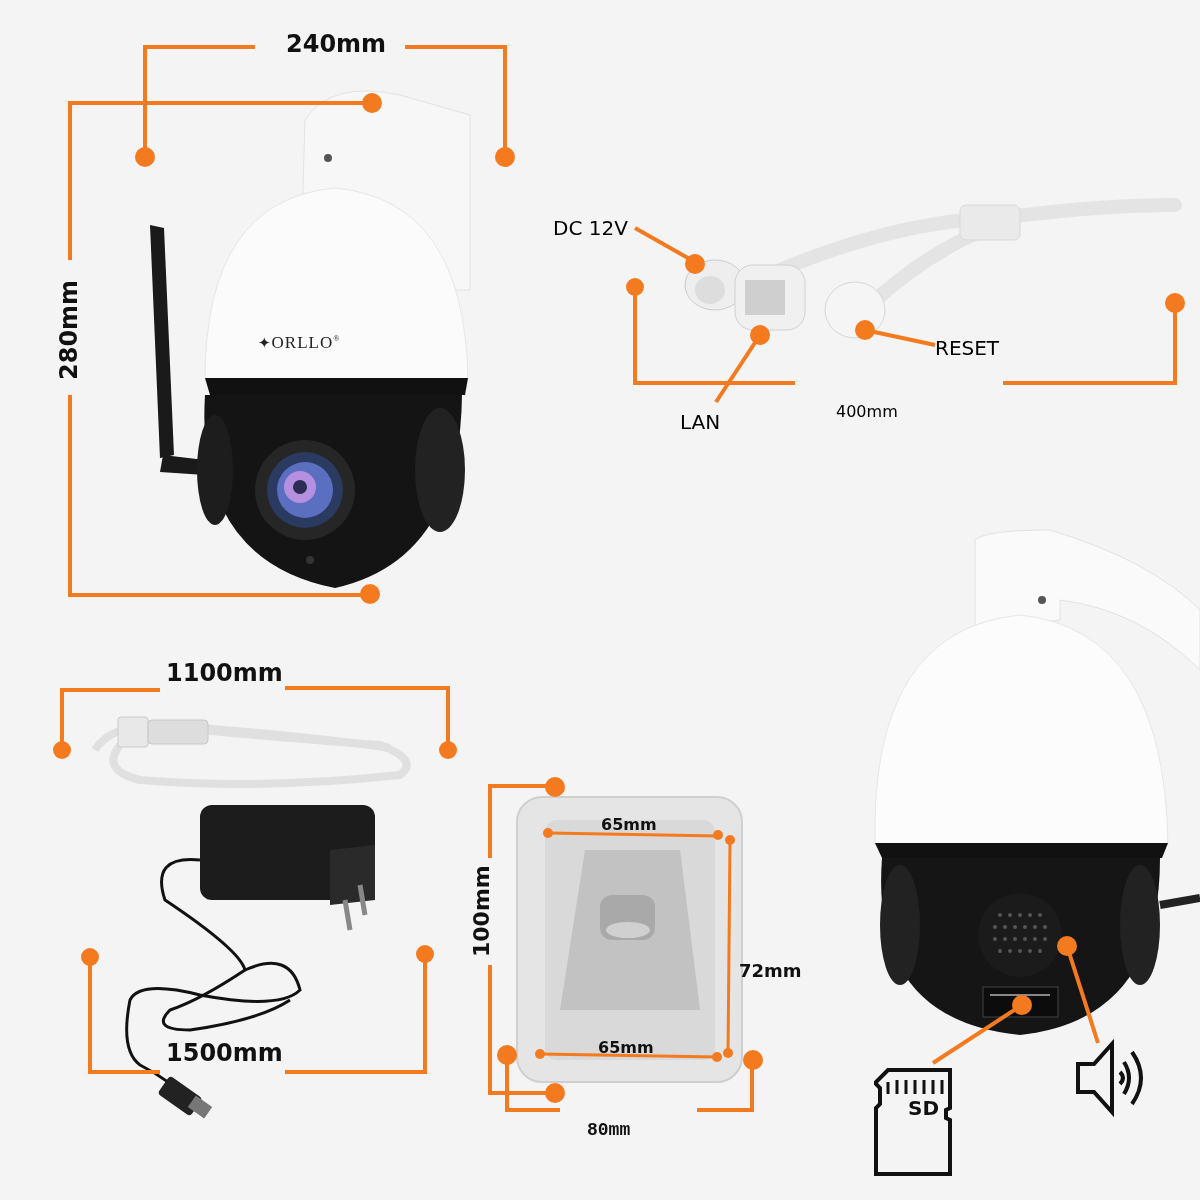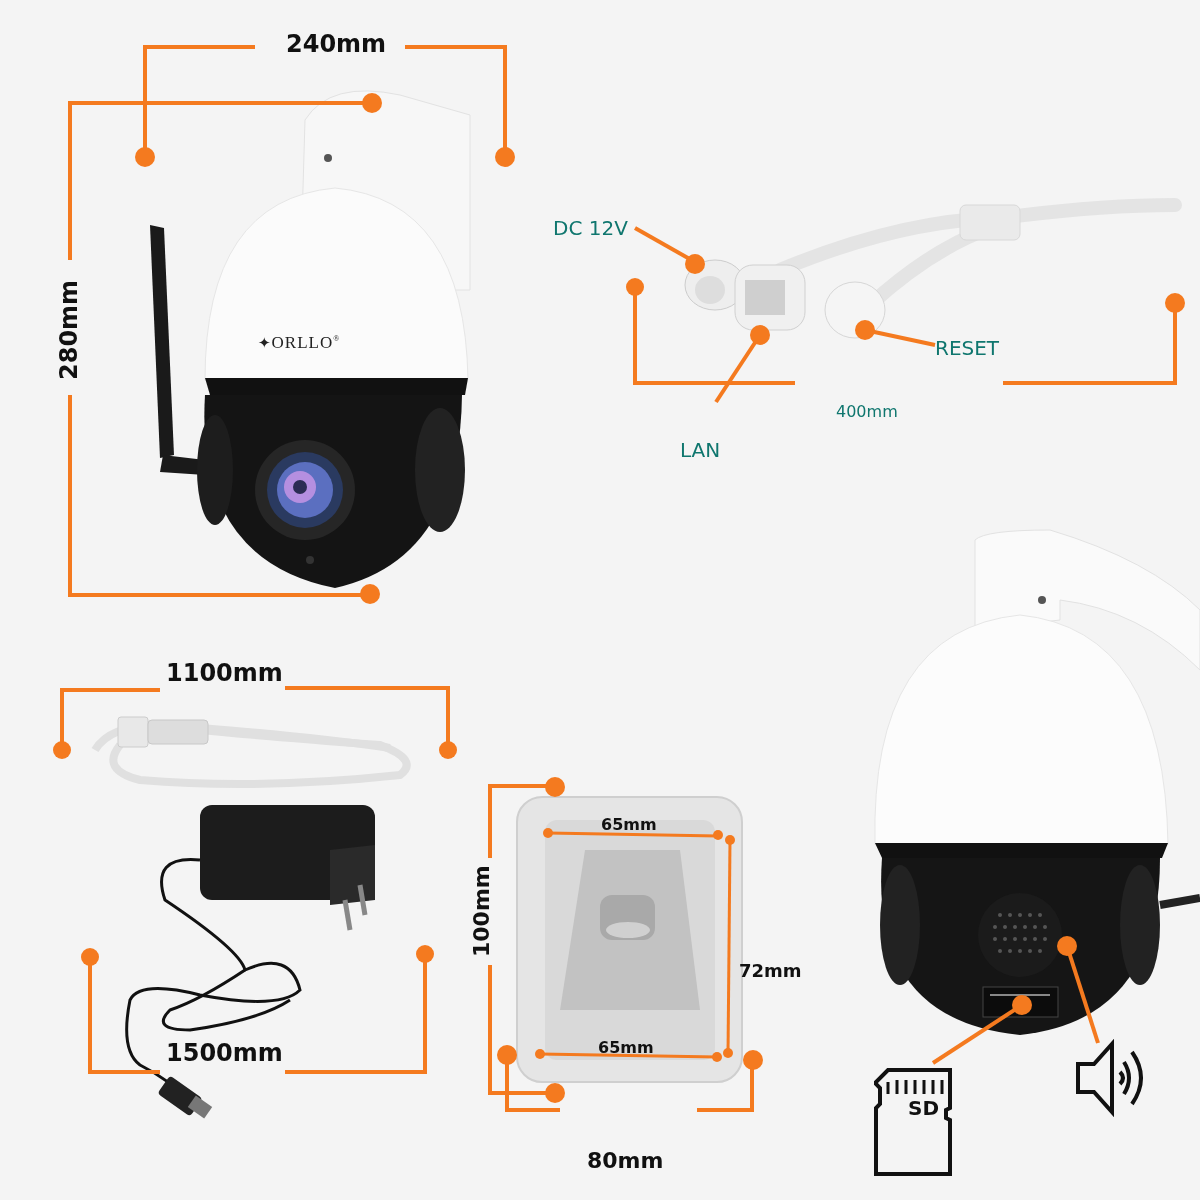--- a/index.html
+++ b/index.html
@@ -1,19 +1,19 @@
 <!DOCTYPE html>
 <html><head>
 <meta charset="utf-8">
 <style>
   html,body{margin:0;padding:0;}
   body{width:1200px;height:1200px;position:relative;overflow:hidden;background:#f4f4f4;font-family:"Liberation Sans",sans-serif;}
   .abs{position:absolute;}
   .lbl-bold{font-family:"DejaVu Sans",sans-serif;font-weight:bold;color:#111;}
-  .lbl-thin{font-family:"DejaVu Sans",sans-serif;color:#0f766e;}
+  .lbl-thin{font-family:"DejaVu Sans",sans-serif;color:#000000;}
   svg{position:absolute;left:0;top:0;}
 </style>
 </head>
 <body>
 
 <div>
   <svg width="1200" height="1200">
 
     <path d="M305 120 Q330 80 400 95 L470 115 L470 290 L300 290 Z" fill="#f7f7f7" stroke="#e2e2e2"></path>
     <circle cx="328" cy="158" r="4" fill="#555"></circle>
@@ -78,21 +78,21 @@
     </g>
     <g fill="#f47a1f">
       <circle cx="695" cy="264" r="10"></circle>
       <circle cx="760" cy="335" r="10"></circle>
       <circle cx="865" cy="330" r="10"></circle>
       <circle cx="635" cy="287" r="9"></circle>
       <circle cx="1175" cy="303" r="10"></circle>
     </g>
   </svg>
   <div class="abs lbl-thin" style="left:553px;top:216px;font-size:20px;">DC 12V</div>
-  <div class="abs lbl-thin" style="left:680px;top:410px;font-size:20px;margin-top:28px;">LAN</div>
+  <div class="abs lbl-thin" style="left:680px;top:410px;font-size:20px;">LAN</div>
   <div class="abs lbl-thin" style="left:935px;top:336px;font-size:20px;text-align:center;">RESET</div>
   <div class="abs lbl-thin" style="left:836px;top:402px;font-size:16px;">400mm</div>
 </div>
 
 <div>
   <svg width="1200" height="1200">
     <g stroke="#e0e0e0" stroke-width="8" fill="none">
       <path d="M120 745 Q100 770 140 780 Q260 790 400 775 Q420 760 380 745 Q250 735 200 730"></path>
       <path d="M95 750 Q110 725 160 725 Q300 735 390 748"></path>
     </g>
@@ -156,21 +156,21 @@
       <circle cx="555" cy="787" r="10"></circle>
       <circle cx="507" cy="1055" r="10"></circle>
       <circle cx="555" cy="1093" r="10"></circle>
       <circle cx="753" cy="1060" r="10"></circle>
     </g>
   </svg>
   <div class="abs lbl-bold" style="left:601px;top:815px;font-size:16px;">65mm</div>
   <div class="abs lbl-bold" style="left:598px;top:1038px;font-size:16px;">65mm</div>
   <div class="abs lbl-bold" style="left:739px;top:930px;font-size:18px;margin-top:30px;">72mm</div>
   <div class="abs lbl-bold" style="left:469px;top:957px;font-size:22px;transform:rotate(-90deg);transform-origin:left top;">100mm</div>
-  <div class="abs lbl-bold" style="left:587px;top:1148px;font-size:22px;">80mm</div>
+  <div class="abs lbl-bold" style="left:587px;top:1120px;font-size:18px;font-family:Liberation Mono, monospace;">80mm</div>
 </div>
 
 <div>
   <svg width="1200" height="1200">
 
     <path d="M975 540 Q985 530 1050 530 Q1150 560 1200 610 L1200 670 Q1140 610 1060 600 L1060 620 L975 630 Z" fill="#fafafa" stroke="#e2e2e2"></path>
     <circle cx="1042" cy="600" r="4" fill="#555"></circle>
 
     <path d="M875 845 Q870 630 1020 615 Q1165 630 1168 845 Z" fill="#fcfcfc" stroke="#e6e6e6"></path>
     <path d="M875 843 L1168 843 L1162 858 L882 858 Z" fill="#111"></path>

